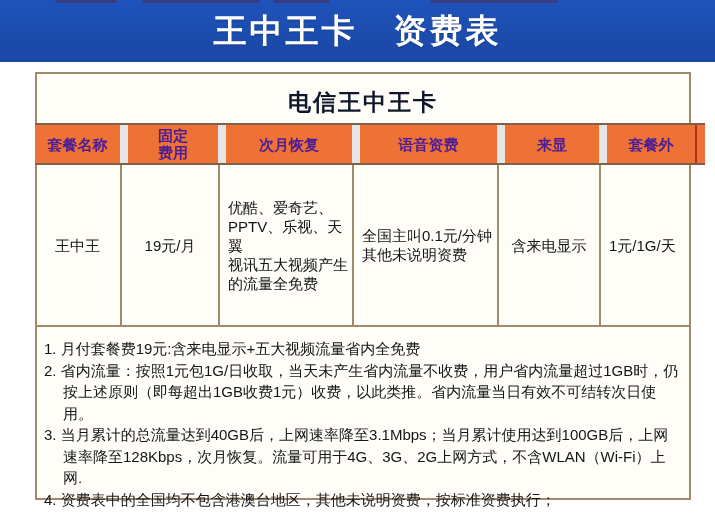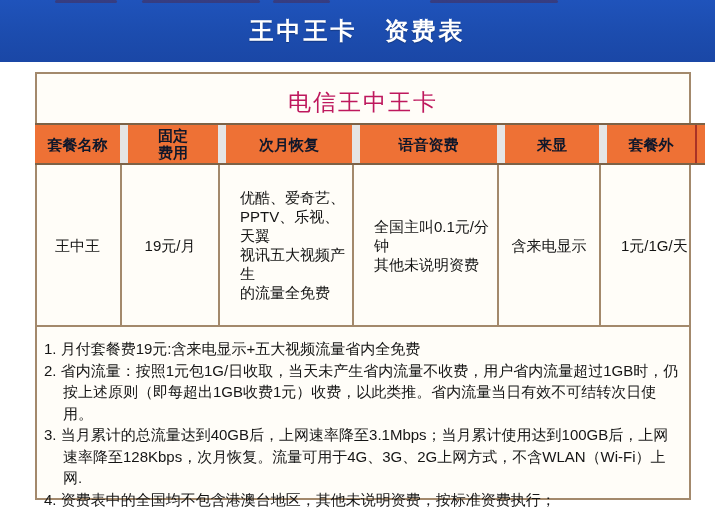--- a/index.html
+++ b/index.html
@@ -3,52 +3,52 @@
 <meta charset="utf-8">
 <style>
   html,body{margin:0;padding:0;background:#ffffff;}
   body{width:715px;height:521px;font-family:"Liberation Sans",sans-serif;}
   .stage{position:relative;width:715px;height:521px;overflow:hidden;background:#ffffff;}
 
   
   .banner{position:absolute;left:0;top:0;width:715px;height:62px;
     background:linear-gradient(180deg,#1f53bb 0%,#1c4cae 55%,#1a47a6 100%);
     display:flex;align-items:center;justify-content:center;}
-  .banner-title{color:#ffffff;font-weight:bold;font-size:24px;letter-spacing:3px;
+  .banner-title{color:#ffffff;font-weight:bold;font-size:33px;letter-spacing:3px;
     text-shadow:0 1px 1px rgba(0,0,0,.25);white-space:pre;}
 
   
   .artifact{position:absolute;top:0;height:3px;background:rgba(92,26,38,.38);border-radius:2px;}
   .a1{left:55px;width:62px;} .a2{left:142px;width:118px;} .a3{left:273px;width:57px;} .a4{left:430px;width:128px;}
 
   
   .card{position:absolute;left:35px;top:72px;width:652px;height:424px;
     border:2px solid #a3896c;background:#fffdf8;box-sizing:content-box;}
-  .card-title{margin-top:13px;text-align:center;font-size:23px;font-weight:normal;
-    color:#be185d;letter-spacing:2px;}
+  .card-title{margin-top:13px;text-align:center;font-size:23px;font-weight:bold;
+    color:#0f172a;letter-spacing:2px;}
 
   
   .header-band{position:absolute;left:35px;top:123px;width:670px;height:42px;z-index:2;
     box-sizing:border-box;background:#ee7135;
     border-top:2px solid #7c6247;border-bottom:2px solid #7c6247;
     display:grid;grid-template-columns:85px 98px 134px 145px 102px 1fr;}
   .header-cell{display:flex;align-items:center;justify-content:center;text-align:center;
-    font-size:15px;font-weight:bold;color:#0f172a;line-height:17px;white-space:pre-line;
+    font-size:15px;font-weight:bold;color:#4c1d95;line-height:17px;white-space:pre-line;
     box-sizing:border-box;}
   .header-cell + .header-cell{border-left:8px solid #e5e5e5;}
   .hc-last{border-right:2px solid #a93226;margin-right:8px;}
 
   
   .data-band{position:absolute;left:35px;top:165px;width:656px;height:162px;z-index:1;
     box-sizing:border-box;border-bottom:2px solid #a3896c;
     display:grid;grid-template-columns:85px 98px 134px 145px 102px 1fr;}
   .data-cell{display:flex;align-items:center;justify-content:center;text-align:center;
     font-size:15px;color:#141414;white-space:pre-line;box-sizing:border-box;line-height:19px;}
   .data-cell + .data-cell{border-left:2px solid #a3896c;}
-  .dc-left{justify-content:flex-start;text-align:left;padding:0 2px 0 20px;}
+  .dc-left{justify-content:flex-start;text-align:left;padding:0 2px 0 8px;}
 
   
   .notes{position:absolute;left:35px;top:329px;width:656px;box-sizing:border-box;
     padding:9px 10px 0 9px;font-size:15px;line-height:21.5px;color:#151515;}
   .note-item{padding-left:19px;text-indent:-19px;}
 </style>
 </head>
 <body>
 
 <div class="stage">

